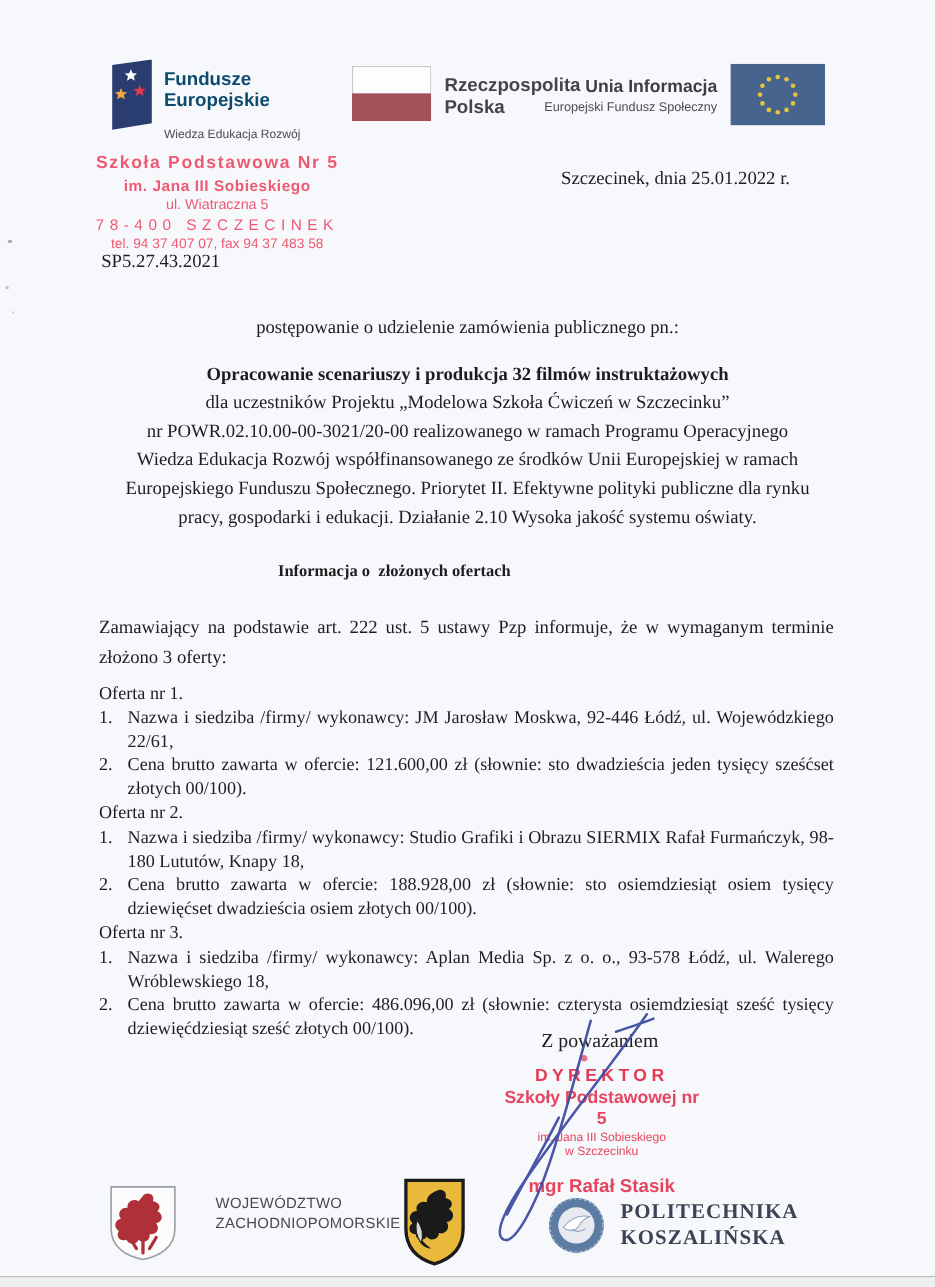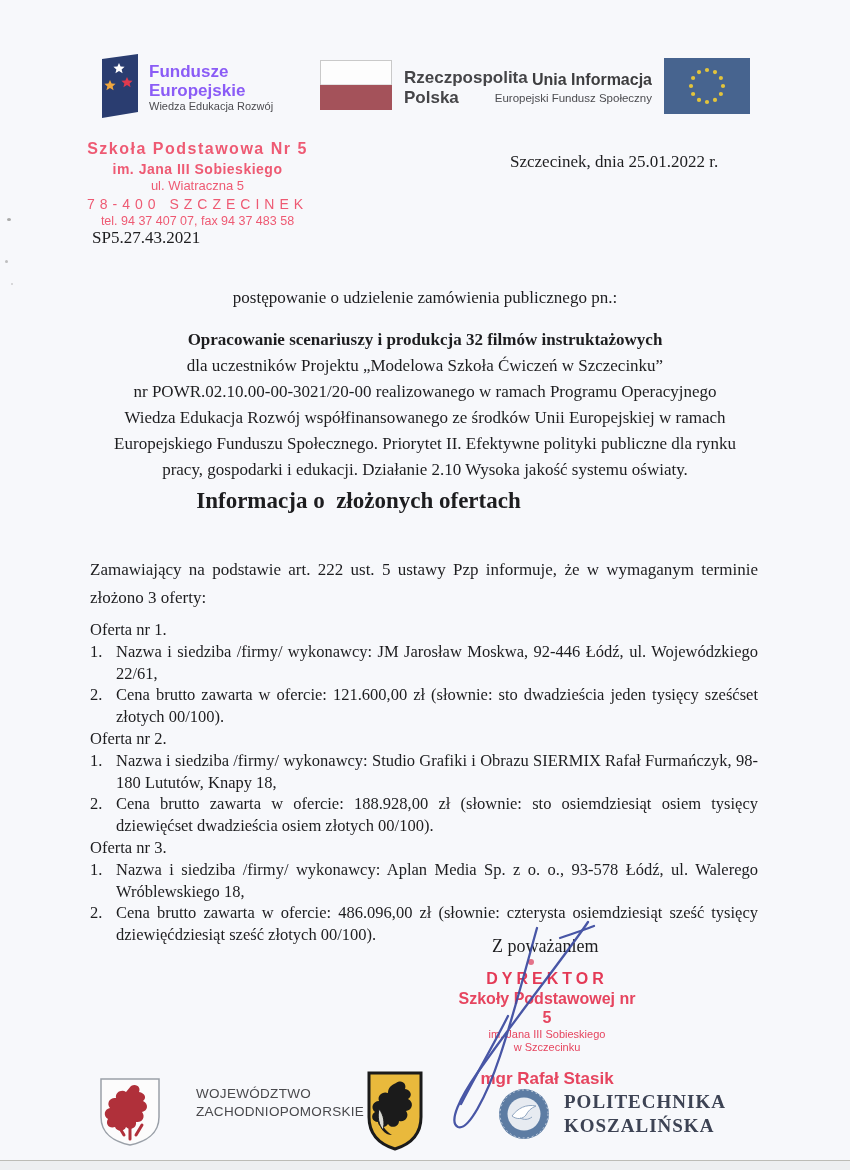--- a/index.html
+++ b/index.html
@@ -2,22 +2,22 @@
 <html><head>
 <meta charset="utf-8">
 <style>
   html,body{margin:0;padding:0;}
   .page{position:relative;width:850px;height:1170px;background:#f7f8fb;overflow:hidden;
         font-family:"Liberation Serif",serif;color:#1d1d1f;}
   
   .logos{position:absolute;top:52px;left:100px;width:650px;height:80px;}
   .logo-fe{position:absolute;left:0;top:2px;display:flex;gap:9px;align-items:flex-start;}
   .fe-text{font-family:"Liberation Sans",sans-serif;padding-top:8px;}
-  .fe-title{font-size:17px;font-weight:bold;color:#8b5cf6;line-height:19px;}
-  .fe-sub{font-size:11px;color:#4c4c50;margin-top:0;}
+  .fe-title{font-size:17px;font-weight:bold;color:#0c4a6e;line-height:19px;}
+  .fe-sub{font-size:11px;color:#4c4c50;margin-top:16px;}
   .logo-pl{position:absolute;left:190px;top:8px;display:flex;gap:12px;align-items:center;padding-left:30px;}
   .pl-text{font-family:"Liberation Sans",sans-serif;font-size:17px;font-weight:bold;color:#454548;line-height:20px;padding-top:6px;}
   .logo-eu{position:absolute;right:0;top:6px;display:flex;gap:12px;align-items:center;}
   .eu-text{font-family:"Liberation Sans",sans-serif;text-align:right;padding-top:2px;}
   .eu-title{font-size:16px;font-weight:bold;color:#3d3d3f;}
   .eu-sub{font-size:11.5px;color:#4c4c50;margin-top:3px;}
   
   .school-stamp{position:absolute;top:139px;left:40px;width:315px;text-align:center;
     color:#ee5a73;font-family:"Liberation Sans",sans-serif;line-height:1.3;}
   .ss1{font-size:16px;font-weight:bold;letter-spacing:1.5px;}
@@ -25,22 +25,22 @@
   .ss3{font-size:13px;}
   .ss4{font-size:14px;letter-spacing:5px;}
   .ss5{font-size:12.5px;}
   .date{position:absolute;top:152px;left:510px;font-size:17px;}
   .ref{position:absolute;top:228px;left:92px;font-size:17px;}
   
   .intro{position:absolute;top:288px;left:0;width:850px;text-align:center;font-size:17px;}
   .title-block{position:absolute;top:327px;left:55px;width:740px;text-align:center;
     font-size:17px;line-height:26px;}
   .title-bold{font-weight:bold;}
-  .heading{position:absolute;top:488px;left:0;width:717px;text-align:center;
-    font-weight:bold;font-size:23px;white-space:pre-wrap;}
+  .heading{position:absolute;top:512px;left:0;width:717px;text-align:center;
+    font-weight:bold;font-size:15px;white-space:pre-wrap;}
   .lead{position:absolute;top:556px;left:90px;width:668px;font-size:17px;line-height:28px;text-align:justify;}
   .offers{position:absolute;top:619px;left:90px;width:668px;font-size:16.5px;line-height:21.8px;}
   .offer-label{}
   .offer-item{display:flex;}
   .offer-num{width:26px;flex:none;}
   .offer-text{flex:1;text-align:justify;}
   
   .closing{position:absolute;top:936px;left:492px;font-size:18px;}
   .dstamp{position:absolute;top:969px;left:452px;width:190px;text-align:center;
     font-family:"Liberation Sans",sans-serif;color:#e6455f;line-height:1.22;}

